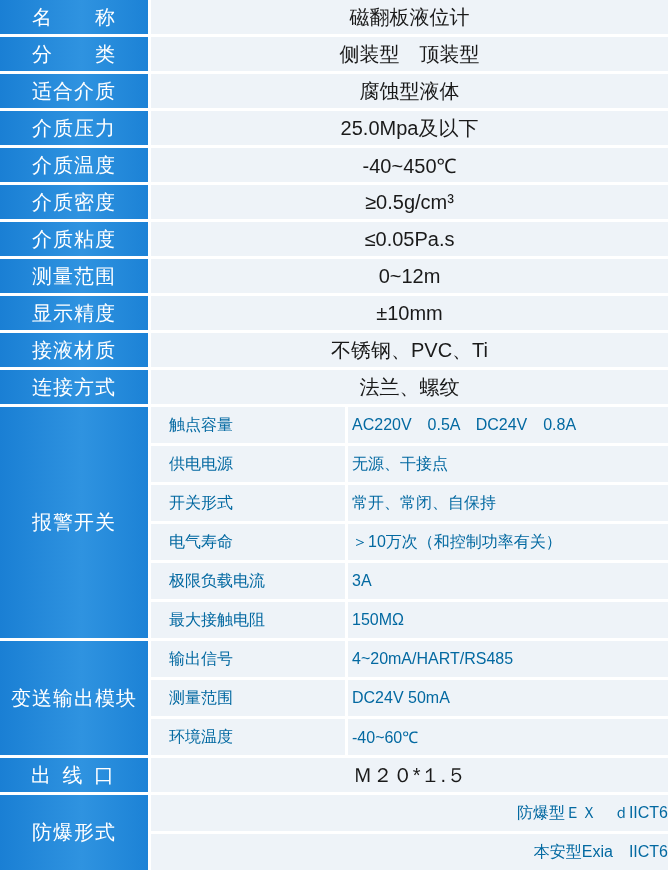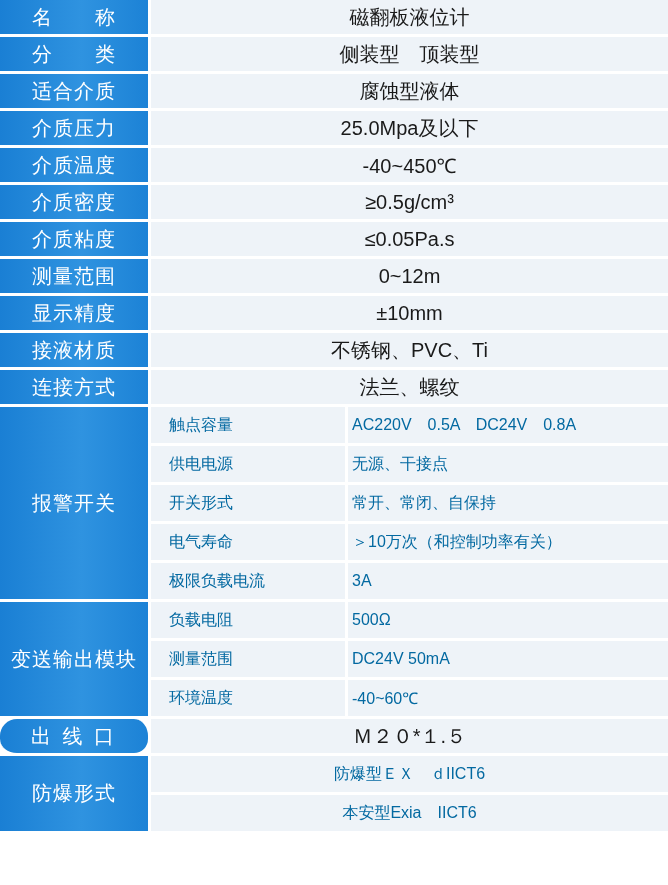--- a/index.html
+++ b/index.html
@@ -73,24 +73,24 @@
   .sub .v {
     padding-left: 4px;
     text-align: left;
   }
   .groupcell {
     padding: 0;
     border-bottom: 3px solid #ffffff;
   }
   .nb { border-bottom: none !important; }
   .ex-row td {
-    text-align: center;
+    text-align: right;
     padding-left: 0;
   }
-  .letterspace-mid { letter-spacing: 3px; border-radius: 17px; }
+  .letterspace-mid { letter-spacing: 3px; }
 </style>
 </head>
 <body>
 
 <table class="spec-table">
   <tbody>
 
     <tr>
       <td class="lbl">名　　称</td>
       <td class="val">磁翻板液位计</td>
@@ -164,33 +164,37 @@
               <td class="v">常开、常闭、自保持</td>
             </tr>
             <tr>
               <td class="k">电气寿命</td>
               <td class="v">＞10万次（和控制功率有关）</td>
             </tr>
             <tr>
               <td class="k">极限负载电流</td>
               <td class="v">3A</td>
             </tr>
+            <tr>
+              <td class="k">最大接触电阻</td>
+              <td class="v">150MΩ</td>
+            </tr>
           </tbody>
         </table>
       </td>
     </tr>
 
     <tr>
       <td class="lbl tall">变送输出模块</td>
       <td class="groupcell">
         <table class="sub">
           <tbody>
             <tr>
-              <td class="k">负载电阻</td>
-              <td class="v">500Ω</td>
+              <td class="k">输出信号</td>
+              <td class="v">4~20mA/HART/RS485</td>
             </tr>
             <tr>
               <td class="k">测量范围</td>
               <td class="v">DC24V 50mA</td>
             </tr>
             <tr>
               <td class="k">环境温度</td>
               <td class="v">-40~60℃</td>
             </tr>
           </tbody>

